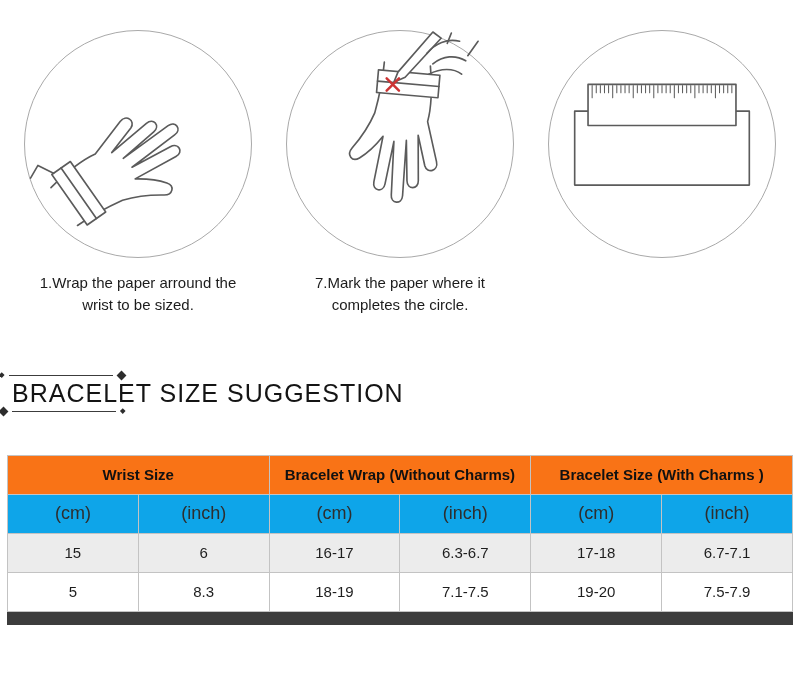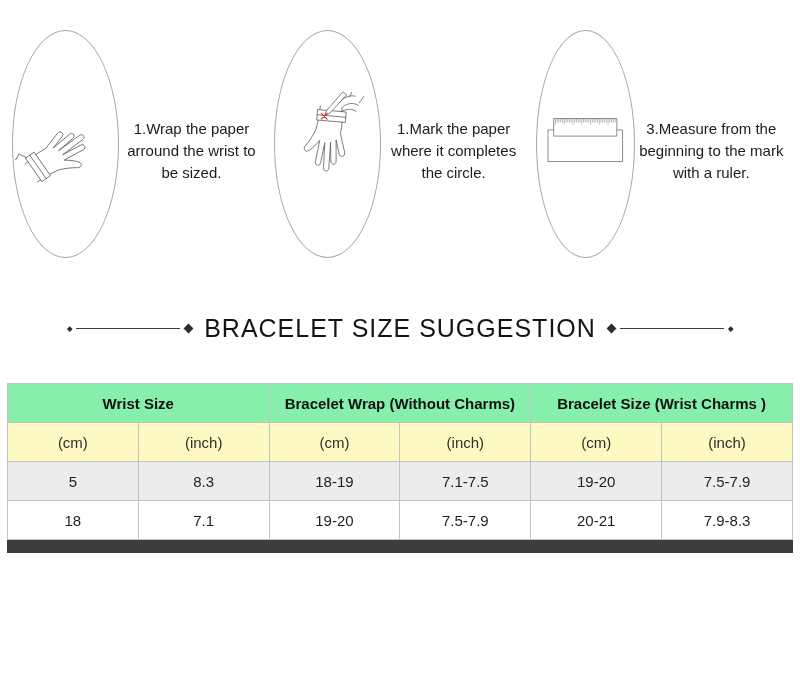--- a/index.html
+++ b/index.html
@@ -5,54 +5,54 @@
   * { margin:0; padding:0; box-sizing:border-box; }
   html,body { background:#ffffff; }
   body {
     width:800px; height:700px; overflow:hidden;
     font-family:"Liberation Sans", sans-serif; color:#222;
   }
   .page { width:800px; height:700px; overflow:hidden; background:#fff; }
 
   
   .steps { display:flex; justify-content:space-between; padding:0 12px; margin-top:30px; }
-  .step  { display:flex; flex-direction:row; align-items:center; width:252px; }
+  .step  { display:flex; flex-direction:column; align-items:center; width:252px; }
   .circle {
     width:228px; height:228px; border:1px solid #a9a9a9; border-radius:50%;
     display:flex; align-items:center; justify-content:center; background:#fff;
   }
   .circle svg { width:100%; height:100%; }
   .caption {
     margin-top:14px; font-size:15px; line-height:1.45; text-align:center; color:#1c1c1c;
   }
   .cap-1 { max-width:212px; }
   .cap-2 { max-width:192px; }
   .cap-3 { max-width:232px; }
 
   
   .sk  { fill:none; stroke:#5b5b5b; stroke-width:1.6; stroke-linecap:round; stroke-linejoin:round; }
   .skf { fill:#ffffff; stroke:#5b5b5b; stroke-width:1.6; stroke-linejoin:round; }
   .xmark { stroke:#cc3333; stroke-width:2.4; stroke-linecap:round; fill:none; }
 
   
-  .title-row { display:flex; justify-content:center; margin-top:56px; }
+  .title-row { display:flex; justify-content:center; margin-top:56px;flex-direction:column; }
   .title { font-size:25px; font-weight:500; letter-spacing:1px; color:#141414; margin:0 12px; white-space:nowrap; }
   .deco { display:flex; align-items:center; }
   .diamond { width:7px; height:7px; background:#2d2d2d; transform:rotate(45deg); flex:none; }
   .diamond.small { width:3.5px; height:3.5px; }
   .line { width:104px; height:1px; background:#3c3c3c; margin:0 5px; flex:none; }
 
   
   table {
     width:786px; margin:40px auto 0; border-collapse:collapse; table-layout:fixed;
     font-size:15px; text-align:center; color:#1e1e1e;
   }
   th, td { border:1px solid #c3c3c3; height:39px; vertical-align:middle; }
-  .group-row th { background:#86efac; font-weight:700; font-size:15px; color:#111; }
-  .unit-row td  { background:#fef9c3; font-size:15px; color:#2e2e2e; }
+  .group-row th { background:#f97316; font-weight:700; font-size:15px; color:#111; }
+  .unit-row td  { background:#0ea5e9; font-size:18px; color:#2e2e2e; }
   tbody tr:nth-child(odd)  td { background:#ececec; }
   tbody tr:nth-child(even) td { background:#ffffff; }
   tbody tr.partial td { background:#3c3c3c; border-color:#3c3c3c; height:13px; padding:0; }
 </style>
 </head>
 <body>
 
 <div class="page">
 
   <div class="steps">
@@ -83,32 +83,31 @@
           <path class="skf" d="M104,50 L115,45 L150,7 L142,1 L108,40 Z"></path>
           <path class="sk" d="M136,22 C144,12 156,7 168,10"></path>
           <path class="sk" d="M142,32 C152,24 164,23 174,29"></path>
           <path class="sk" d="M138,42 C150,36 162,36 170,42"></path>
           <path class="sk" d="M160,2 L156,12"></path>
           <path class="sk" d="M186,10 L176,24"></path>
 
           <path class="xmark" d="M97,46 L109,58 M109,46 L97,58"></path>
         </svg>
       </div>
-      <div class="caption cap-2">1.Mark the paper where it completes the circle.</div>
+      <div class="caption cap-2">7.Mark the paper where it completes the circle.</div>
     </div>
 
     <div class="step">
       <div class="circle">
         <svg viewBox="0 0 220 220" aria-hidden="true">
           <rect class="skf" x="25" y="78" width="170" height="72"></rect>
           <rect class="skf" x="38" y="52" width="144" height="40"></rect>
           <path class="sk" style="stroke-width:1" d="M42,53 v12 M46,53 v7 M50,53 v7 M54,53 v7 M58,53 v7 M62,53 v12 M66,53 v7 M70,53 v7 M74,53 v7 M78,53 v7 M82,53 v12 M86,53 v7 M90,53 v7 M94,53 v7 M98,53 v7 M102,53 v12 M106,53 v7 M110,53 v7 M114,53 v7 M118,53 v7 M122,53 v12 M126,53 v7 M130,53 v7 M134,53 v7 M138,53 v7 M142,53 v12 M146,53 v7 M150,53 v7 M154,53 v7 M158,53 v7 M162,53 v12 M166,53 v7 M170,53 v7 M174,53 v7 M178,53 v7"></path>
         </svg>
       </div>
-      <div class="caption cap-3">3.Measure from the beginning to the mark with a ruler.</div>
     </div>
 
   </div>
 
   <div class="title-row">
     <div class="deco">
       <span class="diamond small"></span>
       <span class="line"></span>
       <span class="diamond"></span>
     </div>
@@ -126,47 +125,47 @@
         <col style="width:16.66%">
         <col style="width:16.67%">
       <col style="width:16.67%">
         <col style="width:16.67%">
         <col style="width:16.67%">
     </colgroup>
     <thead>
       <tr class="group-row">
         <th colspan="2">Wrist Size</th>
         <th colspan="2">Bracelet Wrap (Without Charms)</th>
-        <th colspan="2">Bracelet Size (Wrist Charms )</th>
+        <th colspan="2">Bracelet Size (With Charms )</th>
       </tr>
       <tr class="unit-row">
         <td>(cm)</td>
         <td>(inch)</td>
         <td>(cm)</td>
         <td>(inch)</td>
         <td>(cm)</td>
         <td>(inch)</td>
       </tr>
     </thead>
     <tbody>
       <tr>
+        <td>15</td>
+        <td>6</td>
+        <td>16-17</td>
+        <td>6.3-6.7</td>
+        <td>17-18</td>
+        <td>6.7-7.1</td>
+      </tr>
+      <tr>
         <td>5</td>
         <td>8.3</td>
         <td>18-19</td>
         <td>7.1-7.5</td>
         <td>19-20</td>
         <td>7.5-7.9</td>
-      </tr>
-      <tr>
-        <td>18</td>
-        <td>7.1</td>
-        <td>19-20</td>
-        <td>7.5-7.9</td>
-        <td>20-21</td>
-        <td>7.9-8.3</td>
       </tr>
       <tr class="partial">
         <td colspan="6"></td>
       </tr>
     </tbody>
   </table>
 
 </div>
 
 </body></html>

